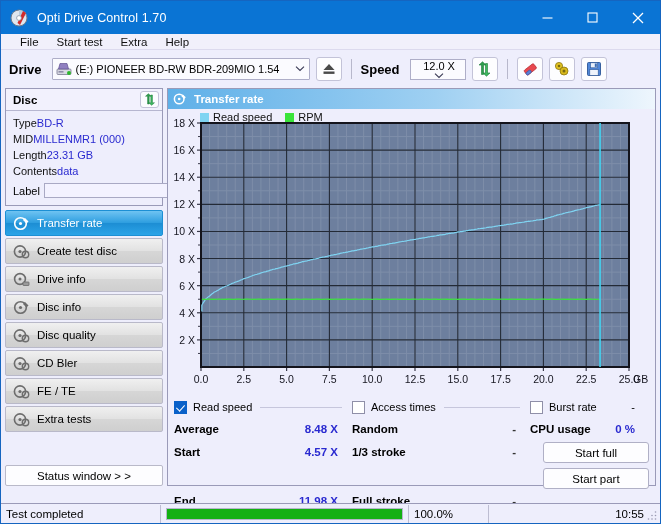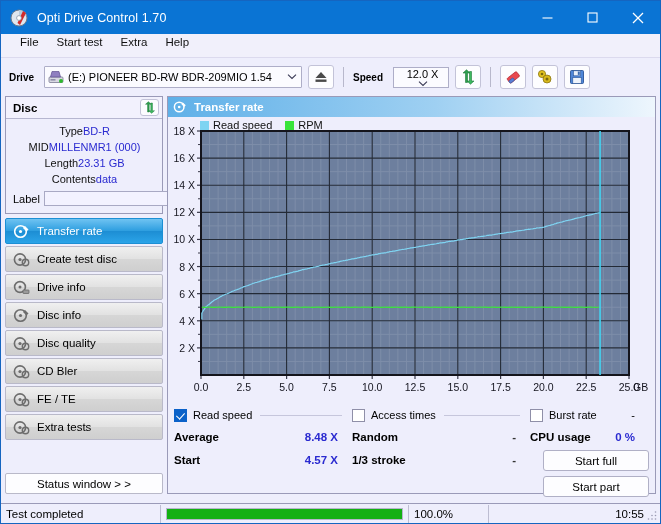--- a/index.html
+++ b/index.html
@@ -18,28 +18,28 @@
   .titlebar{height:33px;background:#0a74d4;display:flex;align-items:center;
             padding-left:9px;box-sizing:border-box;}
   .title-icon{width:18px;height:18px;position:relative;flex:0 0 auto;margin-right:9px;}
   .title-text{color:#fff;font-size:12.5px;letter-spacing:.1px;flex:1 1 auto;}
   .win-btns{display:flex;height:33px;}
   .win-btn{width:45px;height:33px;display:flex;align-items:center;justify-content:center;
            color:#fff;font-size:13px;line-height:1;}
   .win-btn.close-b{font-size:15px;}
 
   
-  .menubar{height:24px;background:#f1f0fb;display:flex;
+  .menubar{height:16px;background:#f1f0fb;display:flex;
            padding-left:10px;box-sizing:border-box;border-bottom:1px solid #dcdaee;}
   .menu-item{padding:2px 9px;font-size:11.5px;color:#111;}
 
   
   .toolbar{height:38px;background:#eeeefc;display:flex;align-items:center;
            padding:0 8px;box-sizing:border-box;gap:6px;}
-  .tb-label{font-weight:bold;font-size:10px;margin-right:4px;}
+  .tb-label{font-weight:bold;font-size:13px;margin-right:4px;}
   .drive-combo{flex:0 0 auto;width:258px;height:22px;background:#fbfbff;
     border:1px solid #aeaec8;display:flex;align-items:center;padding:0 2px 0 3px;
     box-sizing:border-box;border-radius:1px;}
   .drive-icon{width:16px;height:14px;position:relative;margin-right:4px;flex:0 0 auto;}
   .drive-text{flex:1 1 auto;font-size:11px;white-space:nowrap;overflow:hidden;}
   .caret{width:14px;text-align:center;color:#3a3a55;font-size:8px;flex:0 0 auto;}
   .tb-btn{width:26px;height:24px;background:#fdfdff;border:1px solid #c3c3d8;
     border-radius:3px;display:flex;align-items:center;justify-content:center;
     box-sizing:border-box;}
   .tb-sep{width:1px;height:20px;background:#b8b8cc;margin:0 3px;}
@@ -51,21 +51,21 @@
 
   
   .left{width:158px;flex:0 0 auto;display:flex;flex-direction:column;}
   .disc-box{border:1px solid #9a9ab8;background:#eeeefc;box-sizing:border-box;}
   .disc-head{height:21px;display:flex;align-items:center;justify-content:space-between;
     padding:0 3px 0 7px;border-bottom:1px solid #b6b6d0;background:#f2f1fd;}
   .disc-head b{font-size:11.5px;}
   .mini-btn{width:19px;height:17px;background:#fcfcff;border:1px solid #c3c3d8;
     border-radius:3px;display:flex;align-items:center;justify-content:center;box-sizing:border-box;}
   .disc-rows{padding:4px 6px 5px 7px;}
-  .drow{display:flex;justify-content:center;align-items:center;height:16px;font-size:11px;}
+  .drow{display:flex;justify-content:flex-start;align-items:center;height:16px;font-size:11px;}
   .drow .k{color:#111;}
   .drow .v{color:#2a2ad0;}
   .label-row{display:flex;align-items:center;gap:4px;margin-top:2px;}
   .label-row .k{width:40px;font-size:11px;}
   .label-input{flex:1 1 auto;height:15px;background:#f3f2ff;border:1px solid #a9a9c4;
     box-sizing:border-box;}
   .disc-btn{width:21px;height:19px;background:#fcfcff;border:1px solid #c3c3d8;
     border-radius:3px;display:flex;align-items:center;justify-content:center;box-sizing:border-box;}
 
   .navlist{margin-top:4px;display:flex;flex-direction:column;gap:2px;}

